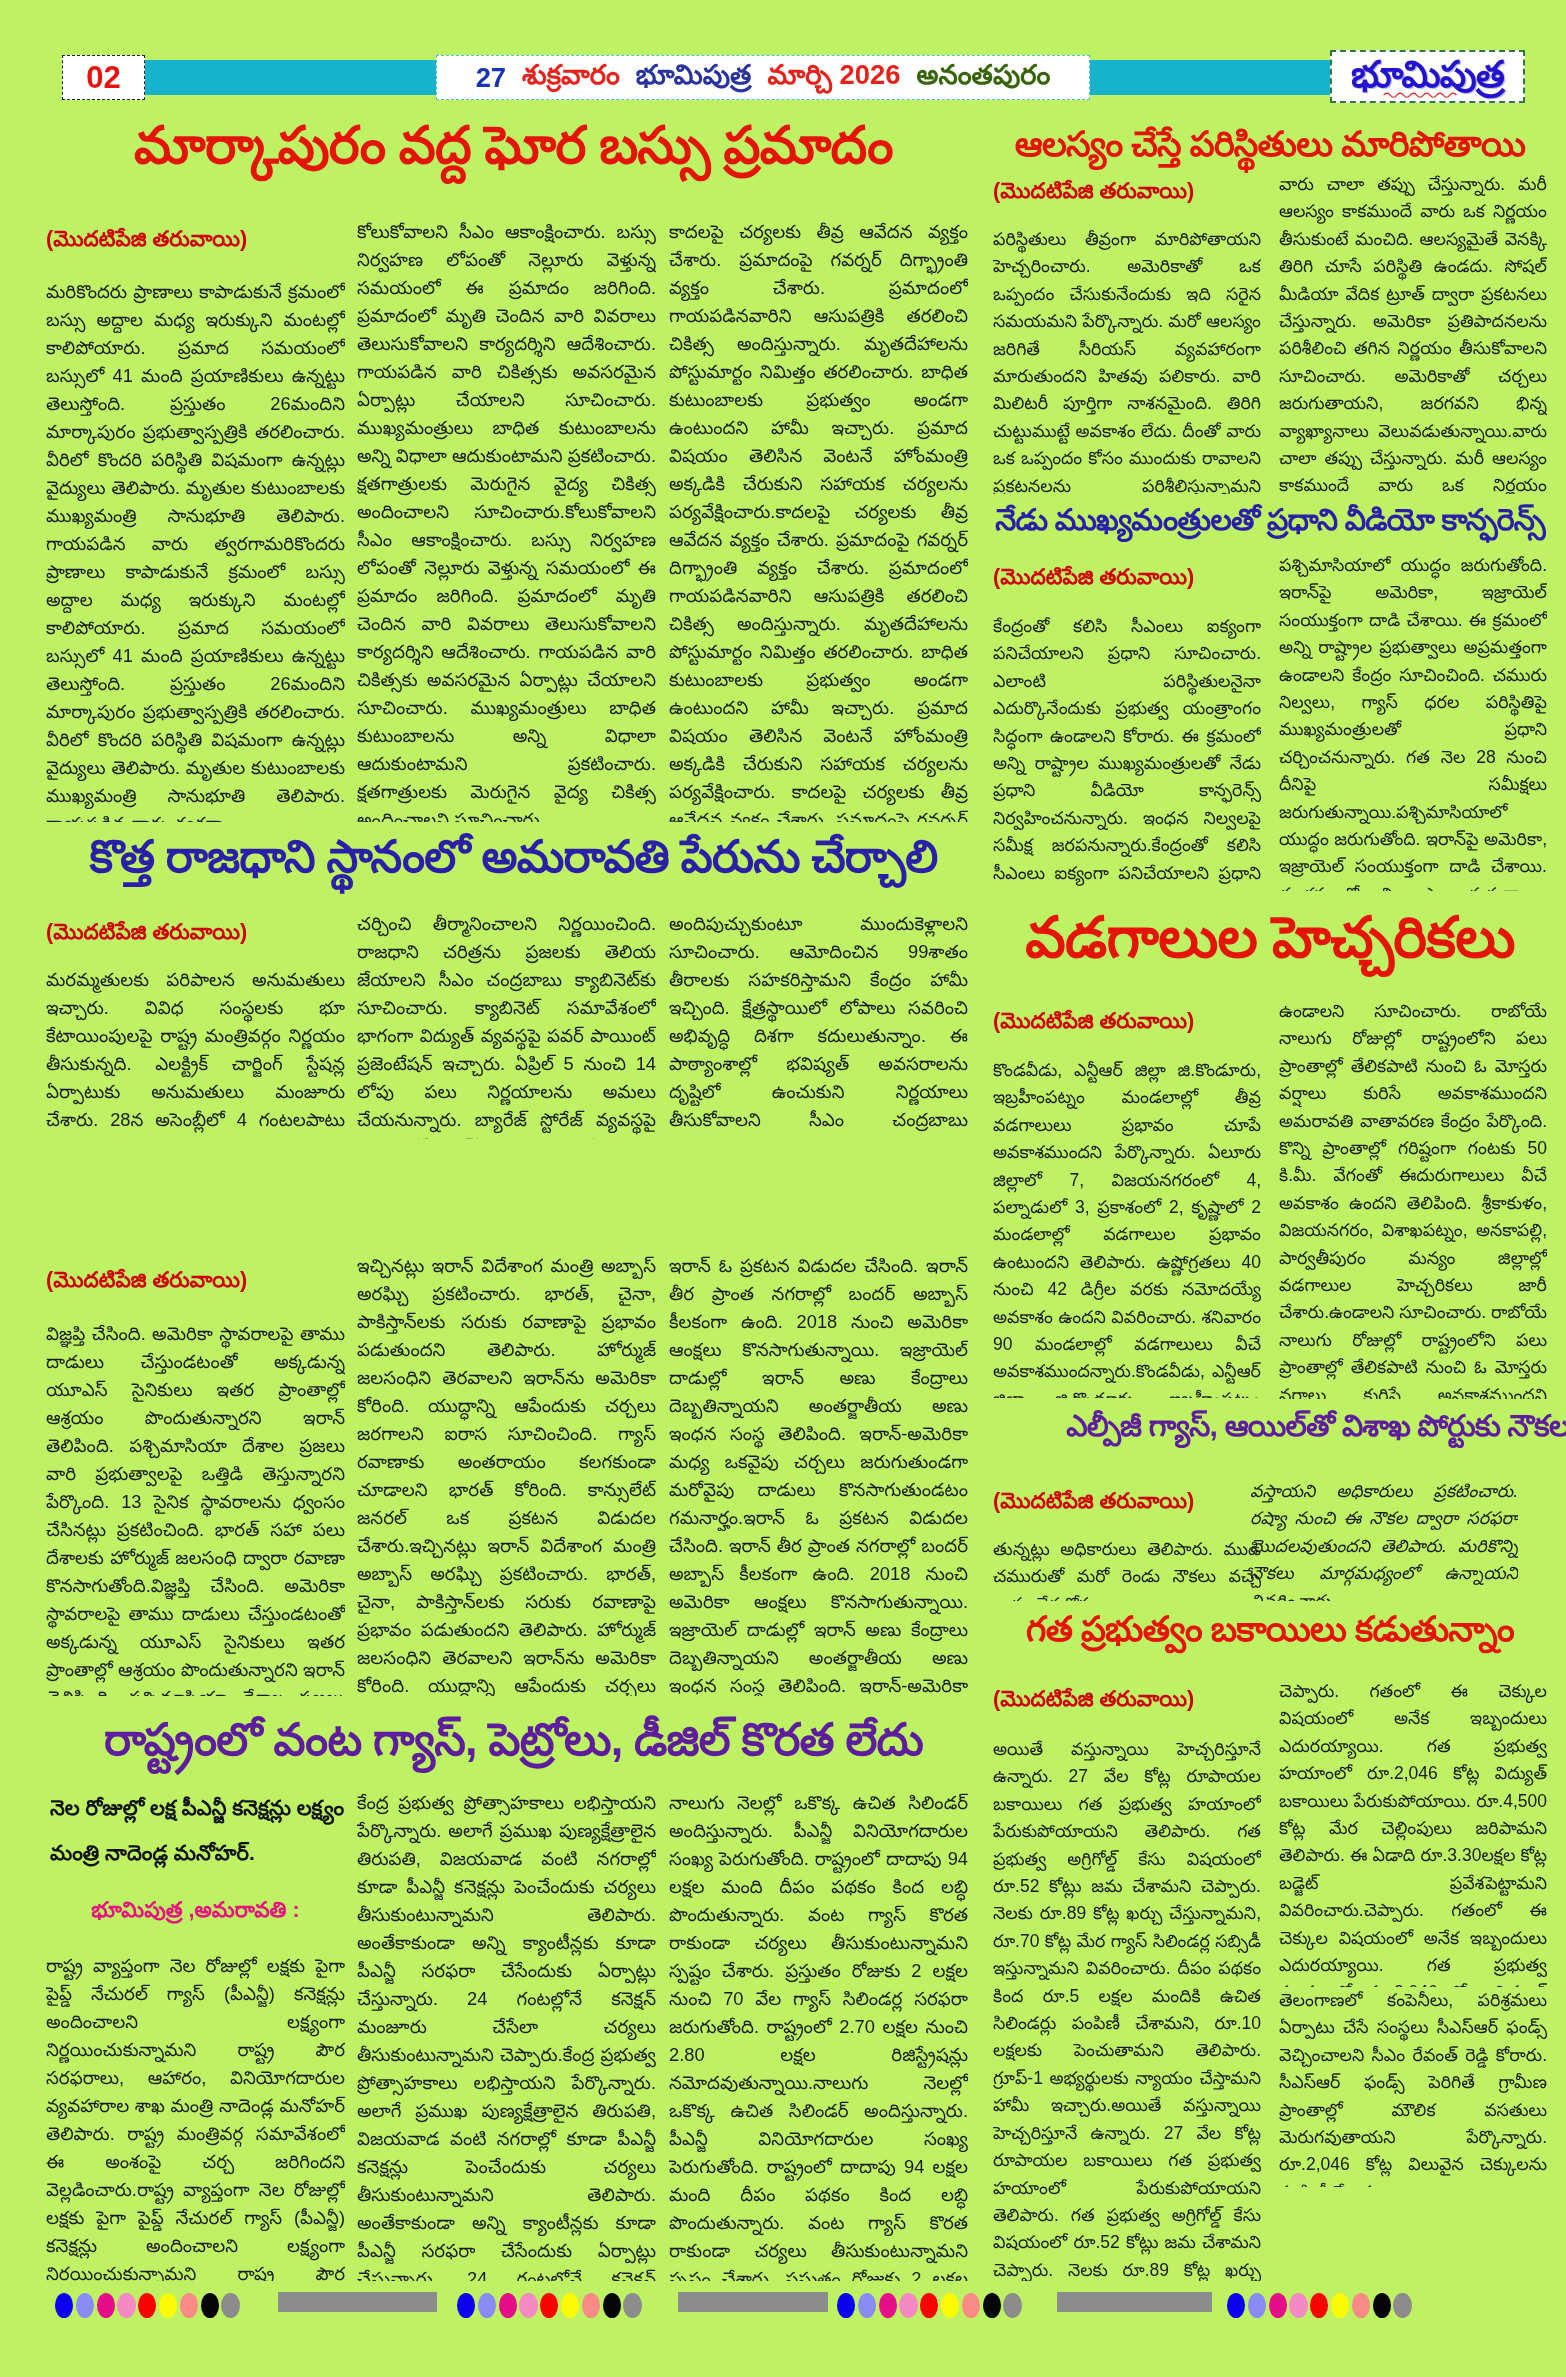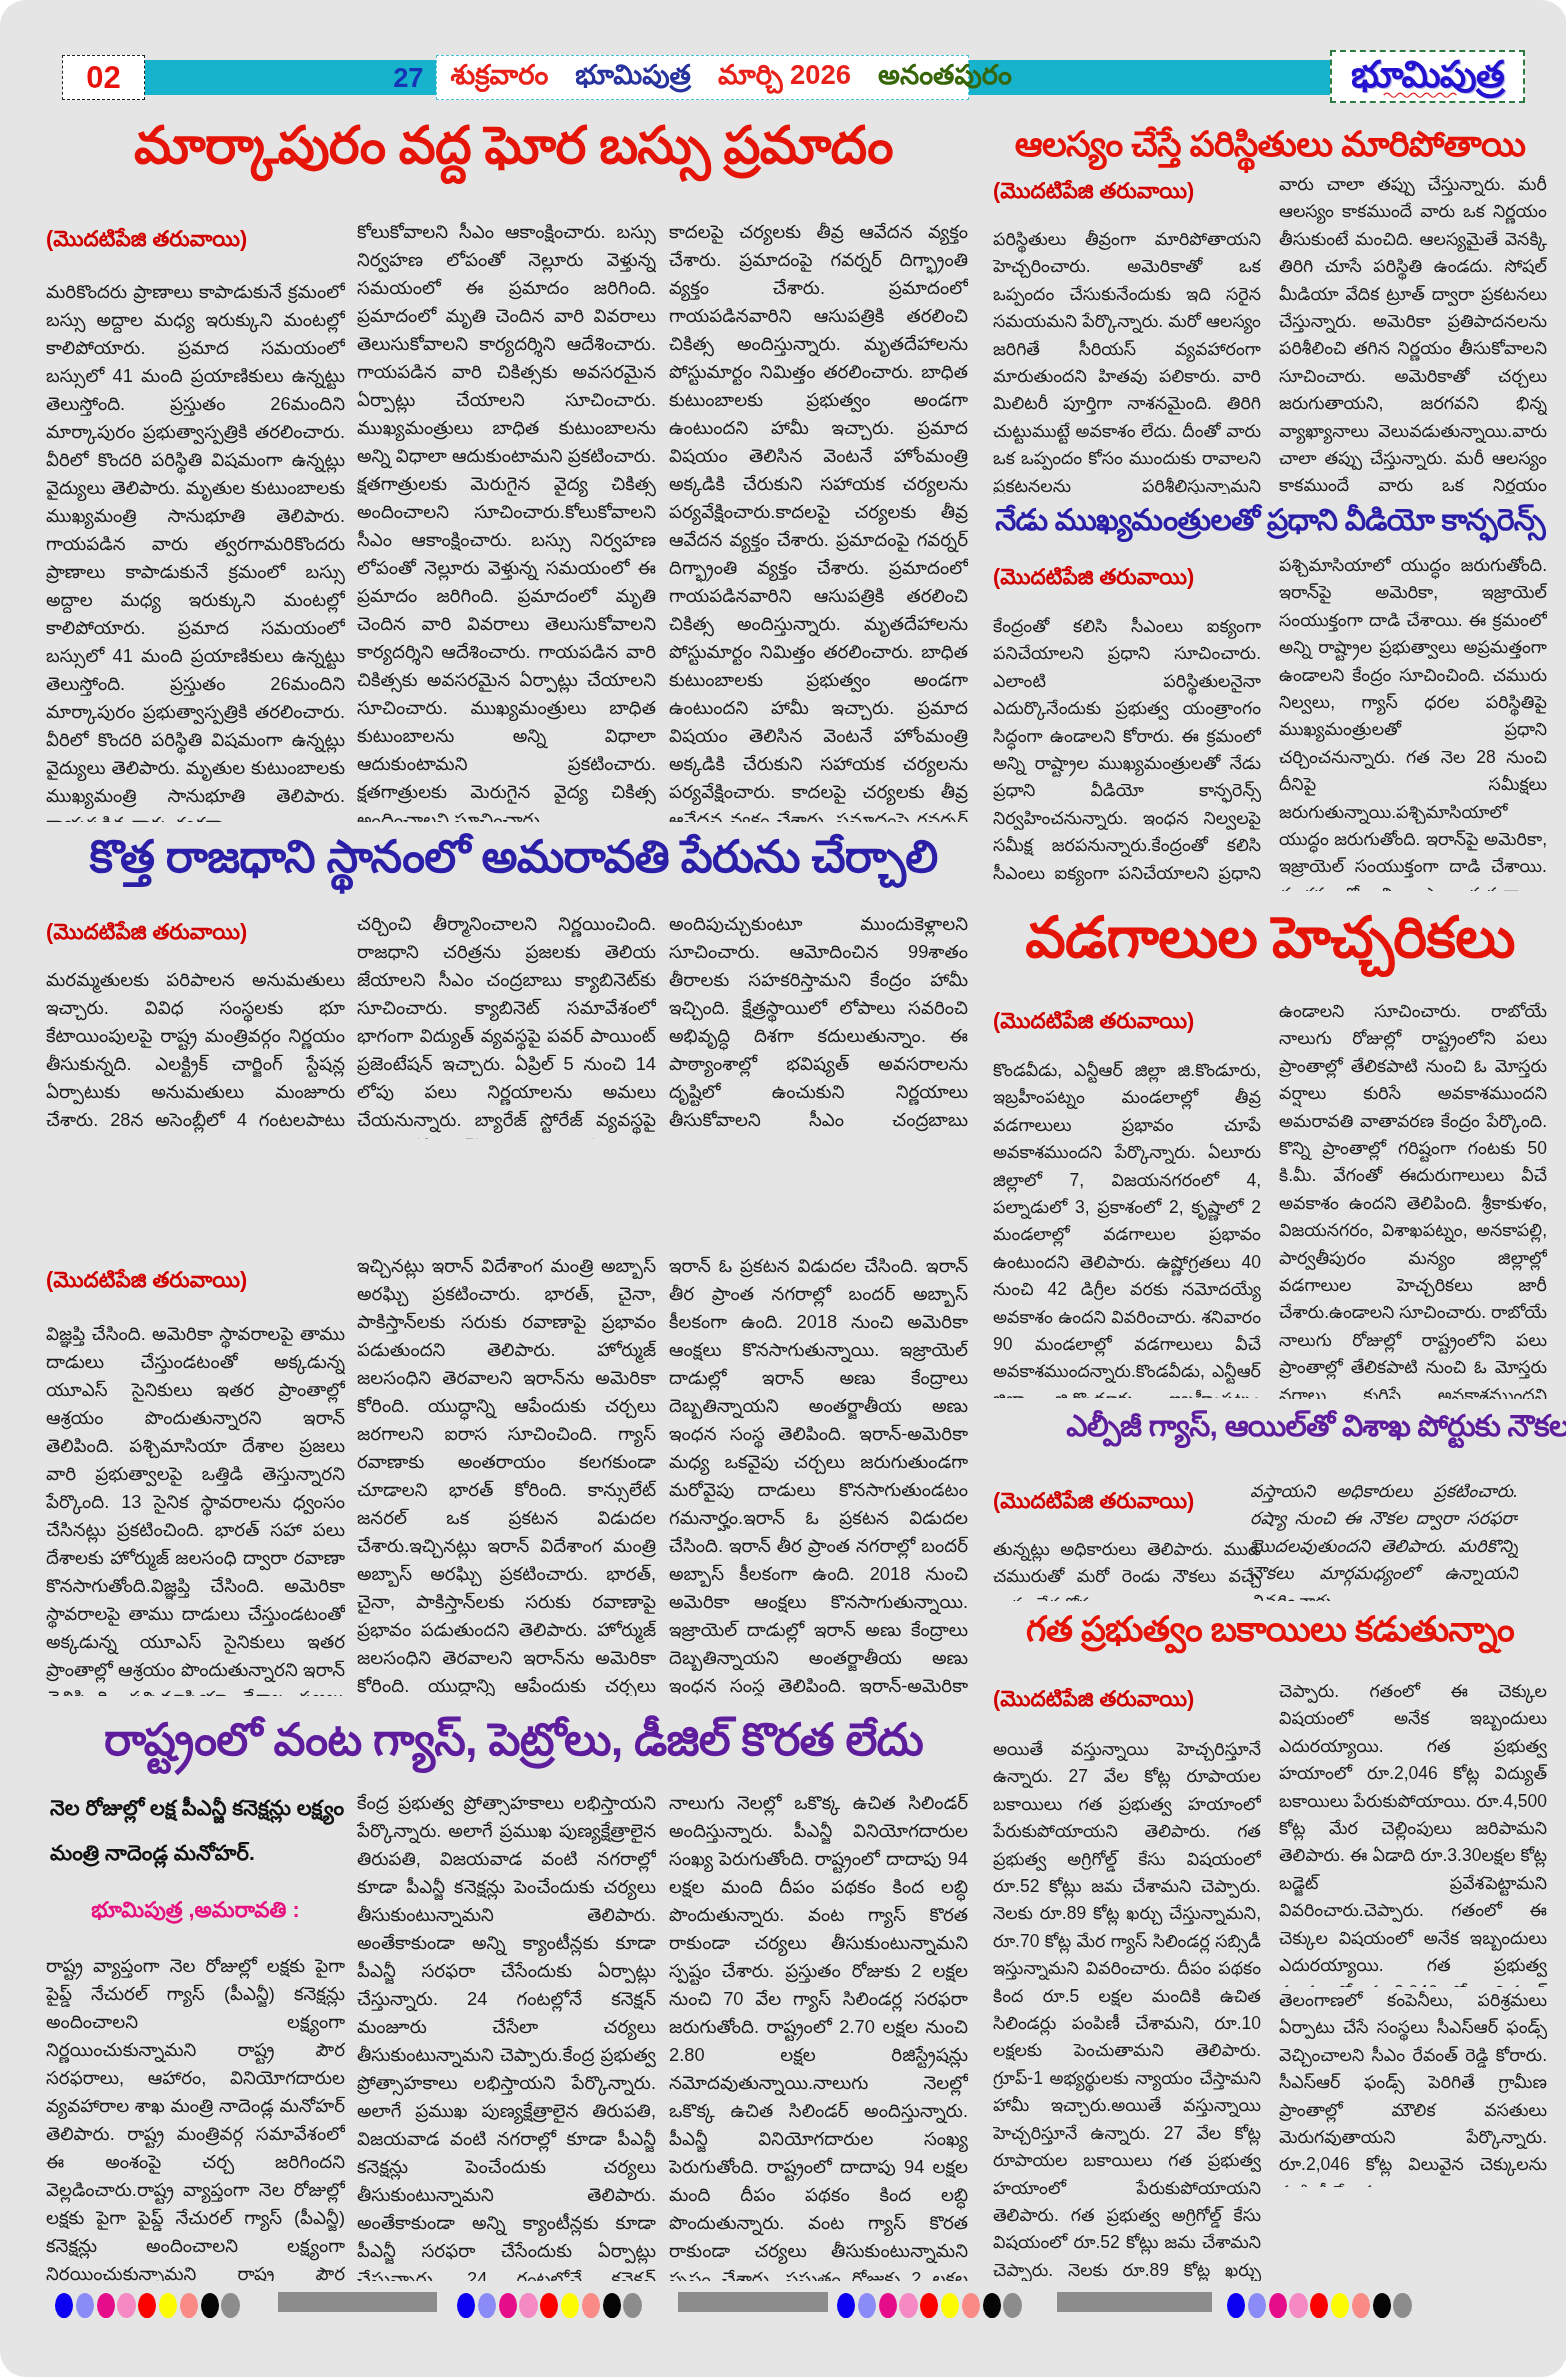--- a/index.html
+++ b/index.html
@@ -1,24 +1,24 @@
 <!DOCTYPE html>
 <html style="font-size:13.3px"><head>
 <meta charset="utf-8">
 <style>
   * { margin:0; padding:0; box-sizing:border-box; }
   body { background:#ffffff; font-family:"Liberation Sans", sans-serif; }
-  .page { position:relative; width:1567px; height:2377px; background:#e5e5e5; overflow:hidden;border-radius:26px; }
+  .page { position:relative; width:1567px; height:2377px; background:#bef264; overflow:hidden; }
 
   
   .teal-bar { position:absolute; left:62px; top:60px; width:1460px; height:35px; background:#17b2cb; }
   .hdr-box { position:absolute; background:#fff; display:flex; align-items:center; justify-content:center; }
   .pageno-box { left:62px; top:55px; width:83px; height:45px; border:1.7px dashed #222; }
   .pageno { color:#e8120c; font-size:31px; font-weight:800; }
-  .date-box { left:436px; top:55px; width:533px; height:45px; border:1.7px dashed #49c3d6; gap:27px; }
+  .date-box { left:436px; top:55px; width:654px; height:45px; border:1.7px dashed #49c3d6; gap:16px; }
   .date-box span { font-size:27.4px; font-weight:800; white-space:nowrap; }
   .d-day { color:#1634b5; }
   .d-week { color:#e8221a; }
   .d-paper { color:#28339d; }
   .d-month { color:#e8221a; }
   .d-city { color:#37650a; }
   .masthead-box { left:1330px; top:50px; width:195px; height:53px; border:2.5px dashed #2c7a3f; flex-direction:column; }
   .masthead { color:#2312cf; font-size:37px; font-weight:800; letter-spacing:-0.8px; line-height:1;
               text-shadow:1.2px 1.2px 0 #b9b9e8; }
   .masthead-tag { margin-top:-1.7px; height:6.7px; }

